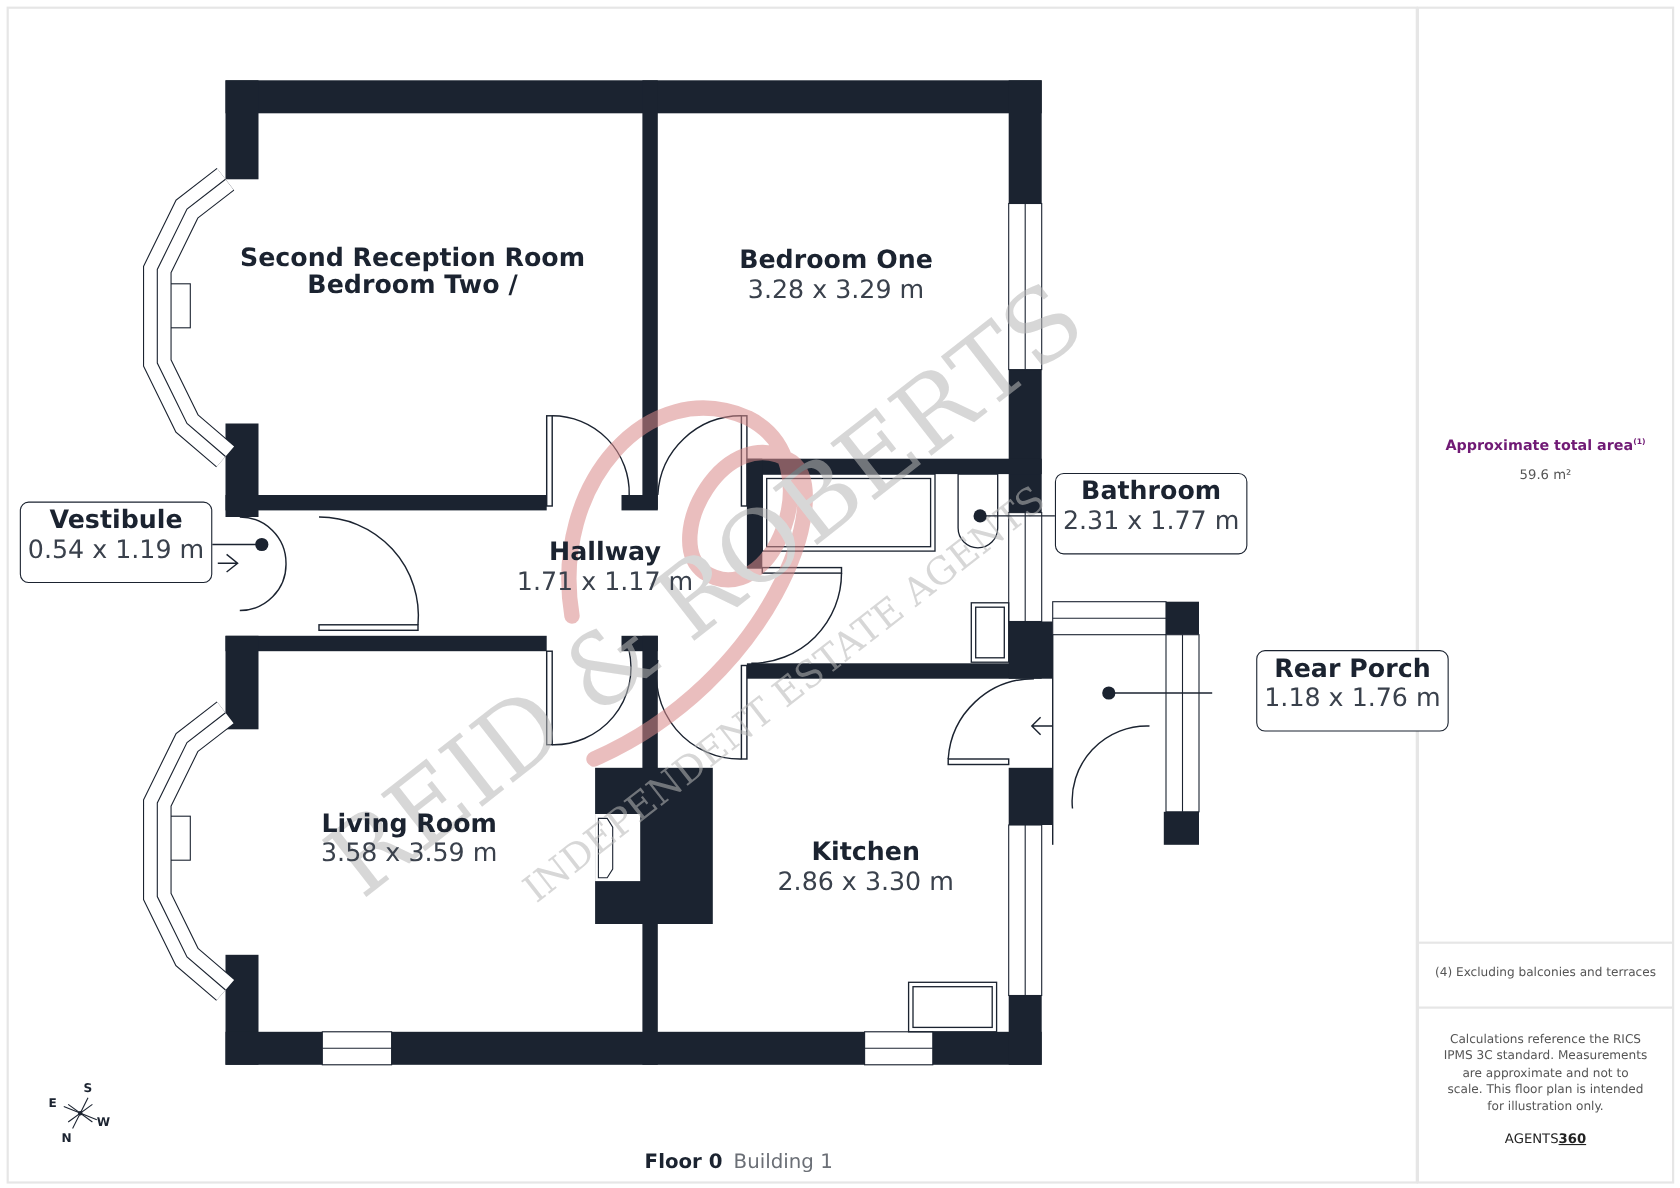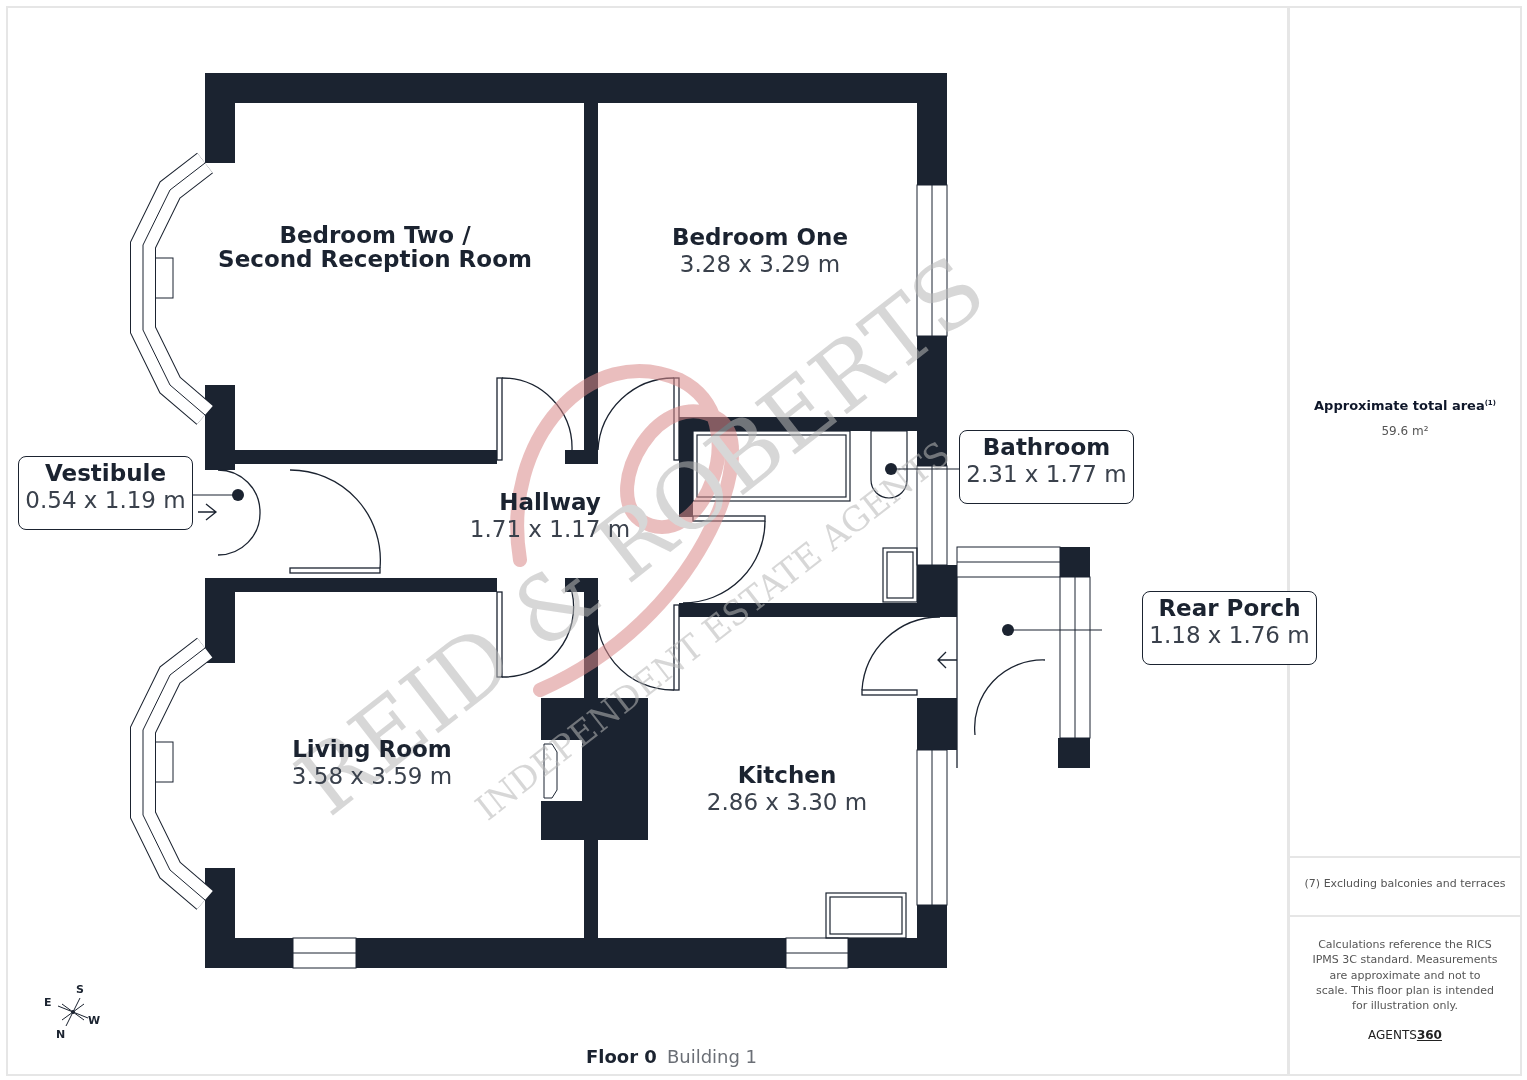--- a/index.html
+++ b/index.html
@@ -7,21 +7,21 @@
   .frame { position: absolute; border: 2px solid #e6e6e6; box-sizing: border-box; }
   #main-frame { left: 6px; top: 6px; width: 1283px; height: 1070px; }
   #side-frame { left: 1288px; top: 6px; width: 234px; height: 1070px; }
   .side-divider { position: absolute; left: 1289px; width: 232px; height: 2px; background: #e6e6e6; }
   svg#plan { position: absolute; left: 0; top: 0; }
   .room-label { position: absolute; text-align: center; color: #1b2330; transform: translateX(-50%); white-space: nowrap; }
   .room-name { font-weight: bold; font-size: 23px; line-height: 24px; }
   .room-dim { font-size: 23px; line-height: 30px; color: #3a414c; }
   .callout { position: absolute; background: #fff; border: 1.5px solid #1b2330; border-radius: 8px; text-align: center; color: #1b2330; box-sizing: border-box; padding-top: 4px; }
   .side-text { position: absolute; left: 1290px; width: 230px; text-align: center; color: #444; }
-  .area-title { top: 398px; font-weight: bold; font-size: 13px; color: #0f172a; }
+  .area-title { top: 398px; font-weight: bold; font-size: 13px; color: #701a75; }
   .area-title sup { font-size: 7px; }
   .area-val { top: 424px; font-size: 12px; color: #555; }
   .excl { top: 877px; font-size: 11px; color: #555; }
   .calc { top: 937px; font-size: 11px; line-height: 15.3px; color: #555; padding: 0 22px; box-sizing: border-box; }
   .brand { top: 1028px; font-size: 12px; color: #222; }
   .brand b { font-weight: bold; text-decoration: underline; }
   .floor-caption { position: absolute; top: 1046px; left: 586px; font-size: 18px; color: #1b2330; }
   .floor-caption .fl { font-weight: bold; margin-right: 10px; }
   .floor-caption .bl { color: #6b6f76; }
   .compass-letter { position: absolute; font-size: 11px; font-weight: bold; color: #1b2330; }
@@ -168,22 +168,22 @@
     <circle cx="73" cy="1012" r="1.5" fill="#1b2330"></circle>
   </g>
 </svg>
 
 <div class="compass-letter" style="left:76px;top:983px">S</div>
 <div class="compass-letter" style="left:44px;top:996px">E</div>
 <div class="compass-letter" style="left:88px;top:1014px">W</div>
 <div class="compass-letter" style="left:56px;top:1028px">N</div>
 
 <div class="room-label" style="left:375px;top:223px">
+  <div class="room-name">Second Reception Room</div>
   <div class="room-name">Bedroom Two /</div>
-  <div class="room-name">Second Reception Room</div>
 </div>
 <div class="room-label" style="left:760px;top:225px">
   <div class="room-name">Bedroom One</div>
   <div class="room-dim">3.28 x 3.29 m</div>
 </div>
 <div class="room-label" style="left:550px;top:490px">
   <div class="room-name">Hallway</div>
   <div class="room-dim">1.71 x 1.17 m</div>
 </div>
 <div class="room-label" style="left:372px;top:737px">
@@ -203,19 +203,19 @@
   <div class="room-name">Bathroom</div>
   <div class="room-dim">2.31 x 1.77 m</div>
 </div>
 <div class="callout" style="left:1142px;top:591px;width:175px;height:74px">
   <div class="room-name">Rear Porch</div>
   <div class="room-dim">1.18 x 1.76 m</div>
 </div>
 
 <div class="side-text area-title"><span>Approximate total area</span><sup>(1)</sup></div>
 <div class="side-text area-val">59.6 m²</div>
-<div class="side-text excl">(7) Excluding balconies and terraces</div>
+<div class="side-text excl">(4) Excluding balconies and terraces</div>
 <div class="side-text calc">Calculations reference the RICS IPMS 3C standard. Measurements are approximate and not to scale. This floor plan is intended for illustration only.</div>
 <div class="side-text brand"><span>AGENTS</span><b>360</b></div>
 
 <div class="floor-caption">
   <span class="fl">Floor 0</span><span class="bl">Building 1</span>
 </div>
 
 </body></html>

